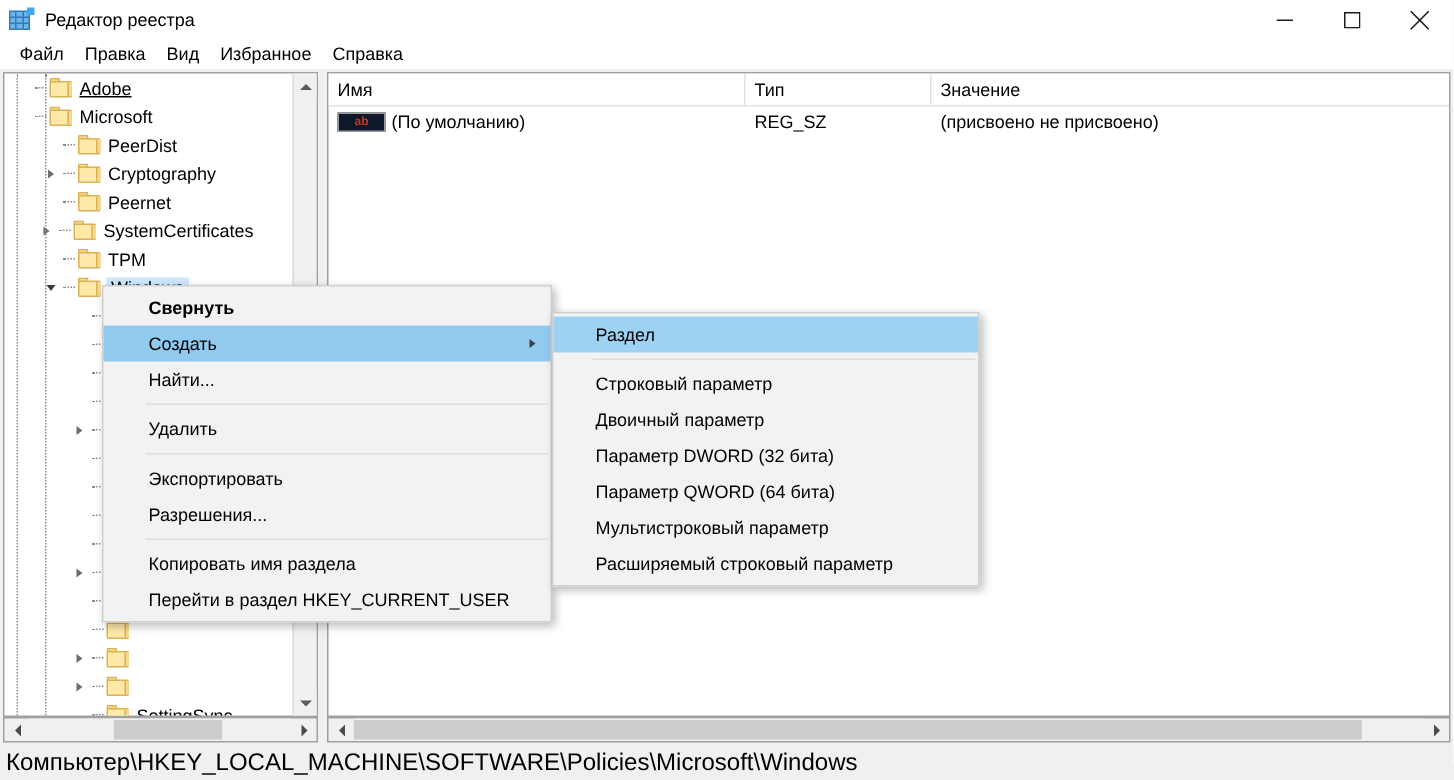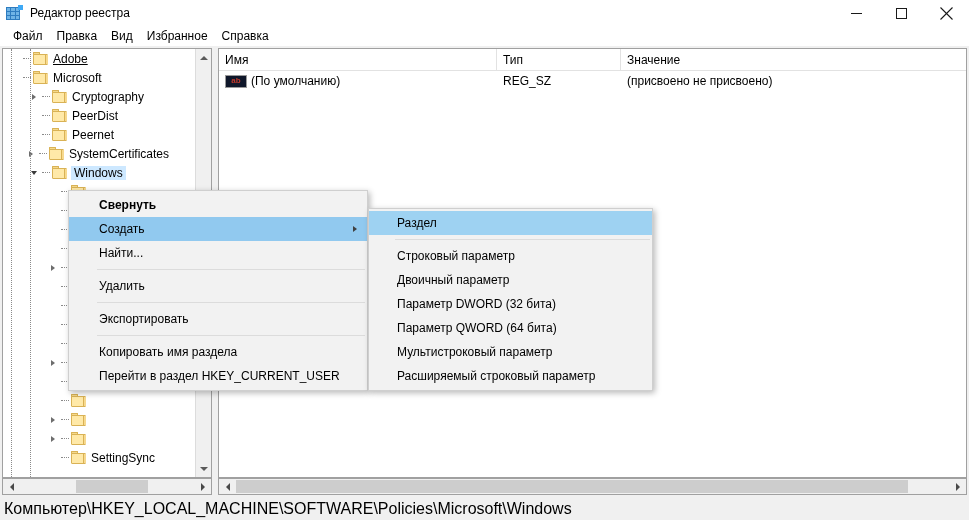--- a/index.html
+++ b/index.html
@@ -235,21 +235,21 @@
     height: 20px;
     display: flex; align-items: center;
     padding-left: 6px;
     font-size: 12px; color: #000;
     white-space: nowrap;
   }
   .lrow .cell.c0 { width: 278px; }
   .lrow .cell.c1 { width: 124px; text-align: center; }
   .lrow .cell.c2 { width: 345px; }
   .ab-icon {
-    width: 22px; height: 13px; flex: none;
+    width: 32px; height: 13px; flex: none;
     margin-right: 4px;
     background: #0f172a;
     border: 1px solid #9a9a9a;
     display: flex; align-items: center; justify-content: center;
     font-size: 8px; font-weight: bold;
     color: #c0392b;
     font-family: "Liberation Sans", sans-serif;
     line-height: 1;
   }
 
@@ -385,40 +385,40 @@
           <span class="twisty"></span>
           <span class="dashlead"></span>
           <span class="folder">
             <span class="tab"></span>
             <span class="body"></span>
             <span class="fold"></span>
           </span>
           <span class="lbl">Microsoft</span>
         </div>
         <div class="row" style="padding-left: 23px;">
+          <span class="twisty"></span>
+          <span class="dashlead"></span>
+          <span class="folder">
+            <span class="tab"></span>
+            <span class="body"></span>
+            <span class="fold"></span>
+          </span>
+          <span class="lbl">PeerDist</span>
+        </div>
+        <div class="row" style="padding-left: 23px;">
           <span class="twisty">
             <span class="chev"></span>
           </span>
           <span class="dashlead"></span>
           <span class="folder">
             <span class="tab"></span>
             <span class="body"></span>
             <span class="fold"></span>
           </span>
           <span class="lbl">Cryptography</span>
-        </div>
-        <div class="row" style="padding-left: 23px;">
-          <span class="twisty"></span>
-          <span class="dashlead"></span>
-          <span class="folder">
-            <span class="tab"></span>
-            <span class="body"></span>
-            <span class="fold"></span>
-          </span>
-          <span class="lbl">PeerDist</span>
         </div>
         <div class="row" style="padding-left: 23px;">
           <span class="twisty"></span>
           <span class="dashlead"></span>
           <span class="folder">
             <span class="tab"></span>
             <span class="body"></span>
             <span class="fold"></span>
           </span>
           <span class="lbl">Peernet</span>
@@ -427,20 +427,30 @@
           <span class="twisty">
             <span class="chev"></span>
           </span>
           <span class="dashlead"></span>
           <span class="folder">
             <span class="tab"></span>
             <span class="body"></span>
             <span class="fold"></span>
           </span>
           <span class="lbl">SystemCertificates</span>
+        </div>
+        <div class="row" style="padding-left: 23px;">
+          <span class="twisty"></span>
+          <span class="dashlead"></span>
+          <span class="folder">
+            <span class="tab"></span>
+            <span class="body"></span>
+            <span class="fold"></span>
+          </span>
+          <span class="lbl">TPM</span>
         </div>
         <div class="row sel" style="padding-left: 23px;">
           <span class="twisty">
             <span class="chev-down"></span>
           </span>
           <span class="dashlead"></span>
           <span class="folder">
             <span class="tab"></span>
             <span class="body"></span>
             <span class="fold"></span>
@@ -671,20 +681,23 @@
         <span>Найти...</span>
       </div>
       <div class="sep"></div>
       <div class="cmi">
         <span>Удалить</span>
       </div>
       <div class="sep"></div>
       <div class="cmi">
         <span>Экспортировать</span>
       </div>
+      <div class="cmi">
+        <span>Разрешения...</span>
+      </div>
       <div class="sep"></div>
       <div class="cmi">
         <span>Копировать имя раздела</span>
       </div>
       <div class="cmi">
         <span>Перейти в раздел HKEY_CURRENT_USER</span>
       </div>
     </div>
 
   <div class="submenu" id="submenu">

